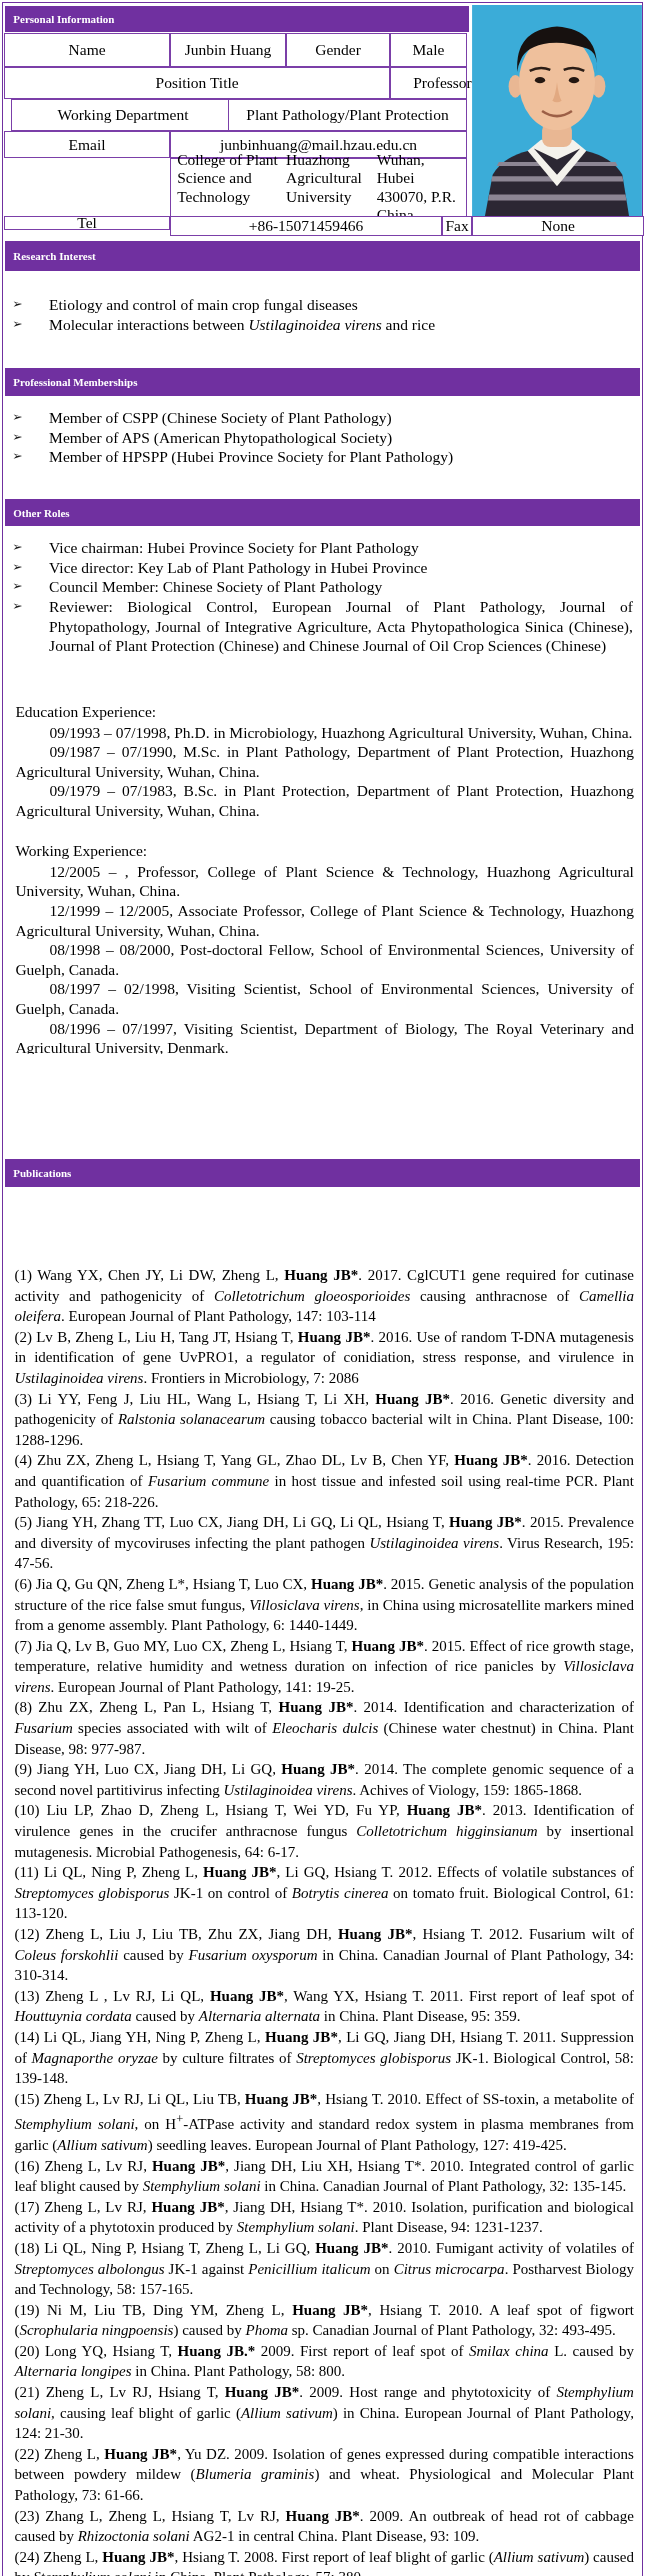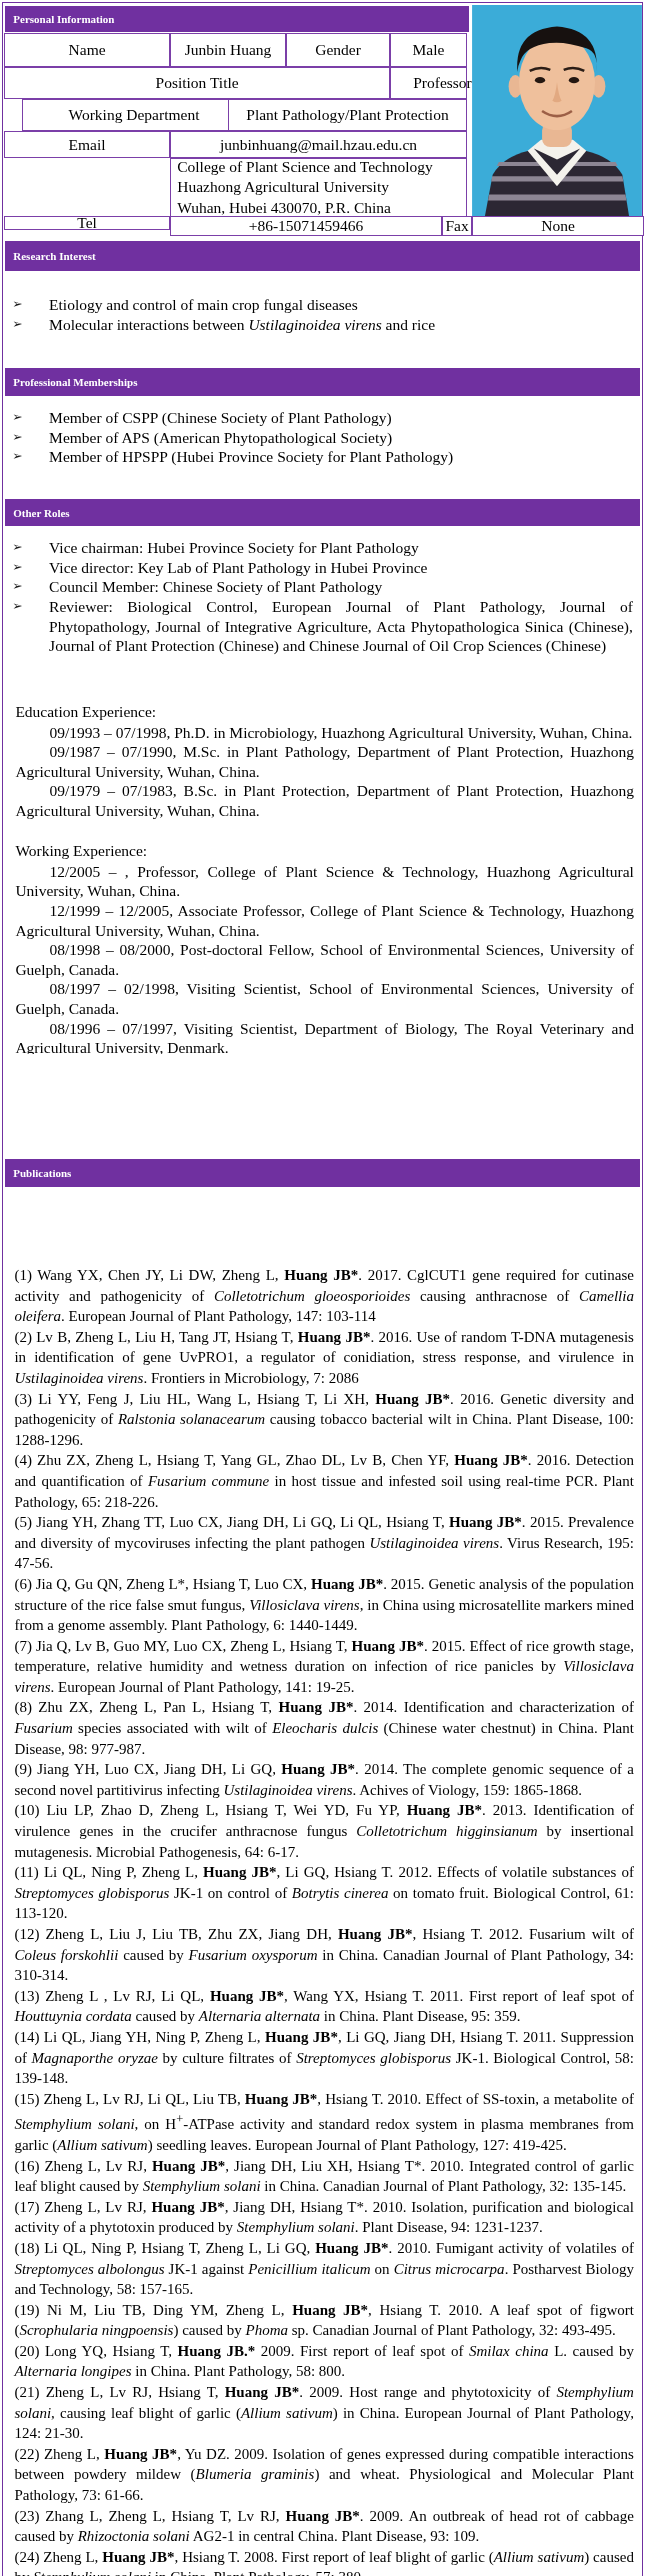--- a/index.html
+++ b/index.html
@@ -7,21 +7,21 @@
           font-family:"Liberation Serif", serif; color:#000; overflow:hidden; }
   .frame { position:absolute; left:2.1px; top:2.1px; width:641px; height:2659px;
            border:1.5px solid #7030A0; box-sizing:border-box; background:#fff; }
   .bar { position:absolute; background:#7030A0; color:#fff; font-weight:bold;
          font-size:11px; display:flex; align-items:center; padding-left:8.2px;
          box-sizing:border-box; border:1px solid #fff; }
   .cell { position:absolute; border:1px solid #7B3FA8; box-sizing:border-box;
           background:#fff; display:flex; align-items:center; justify-content:center;
           font-size:15.5px; text-align:center; line-height:17.5px; }
   .cell.left { justify-content:flex-start; text-align:left; padding-left:6.2px; }
-  .addr-lines { display:flex; flex-direction:column; gap:2.1px; line-height:18.5px; }
+  .addr-lines { display:flex; flex-direction:row; gap:2.1px; line-height:18.5px; }
   .photo { position:absolute; left:472px; top:5.2px; width:170px; height:211px; }
   .photo svg { display:block; }
   .content { position:absolute; box-sizing:border-box; background:#fff; overflow:hidden;
              font-size:15.5px; }
   .li { position:relative; padding-left:45px; line-height:19.6px; text-align:justify;
         padding-right:8.2px; }
   .li .bullet { position:absolute; left:8.2px; top:0; font-size:12.4px; color:#1a1a1a; }
   .plain { margin:0; padding:0 7.2px 0 11.3px; line-height:20.6px; font-size:15.5px; }
   .spacer-above { margin-top:20.6px; }
   .para { margin:0; padding:0 7.2px 0 11.3px; line-height:19.6px; text-align:justify;
@@ -43,21 +43,21 @@
   </div>
 
   <div class="cell" style="left:4.1px; top:33px; width:166px; height:34px;">Name</div>
   <div class="cell" style="left:170px; top:33px; width:116px; height:34px;">Junbin Huang</div>
   <div class="cell" style="left:286px; top:33px; width:104px; height:34px;">Gender</div>
   <div class="cell" style="left:390px; top:33px; width:77px; height:34px;">Male</div>
 
   <div class="cell" style="left:4.1px; top:67px; width:386px; height:32px;">Position Title</div>
   <div class="cell" style="left:390px; top:67px; width:77px; height:32px;padding-left:28px;">Professor</div>
 
-  <div class="cell" style="left:22px; top:99px; width:224px; height:32px;">Working Department</div>
+  <div class="cell" style="left:11px; top:99px; width:224px; height:32px;">Working Department</div>
   <div class="cell" style="left:228px; top:99px; width:239px; height:32px;">Plant Pathology/Plant Protection</div>
 
   <div class="cell" style="left:4.1px; top:131px; width:166px; height:27px;">Email</div>
   <div class="cell" style="left:170px; top:131px; width:297px; height:27px;">junbinhuang@mail.hzau.edu.cn</div>
 
   <div class="cell left" style="left:170px; top:158px; width:297px; height:59px;">
     <div class="addr-lines">
       <span>College of Plant Science and Technology</span>
       <span>Huazhong Agricultural  University</span>
       <span>Wuhan, Hubei 430070, P.R. China</span>

